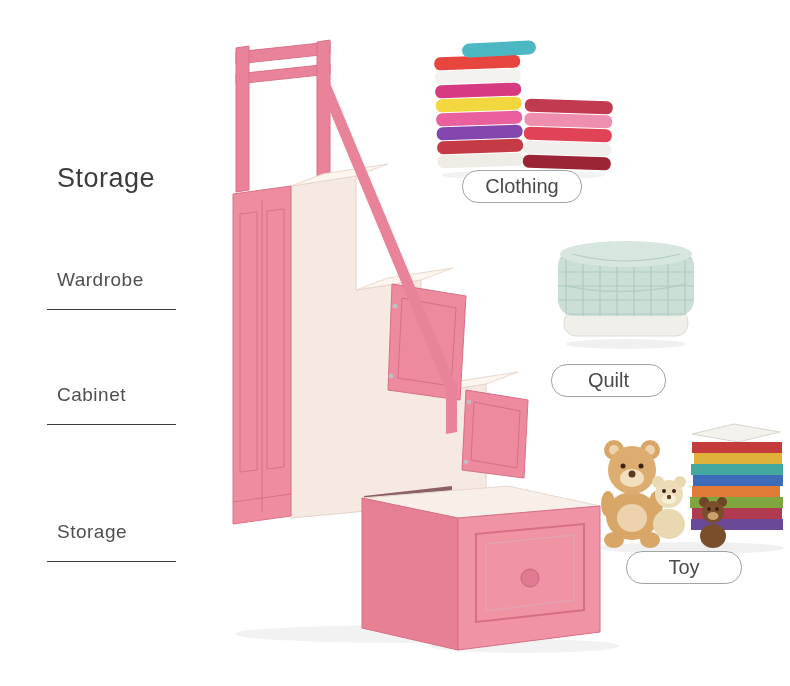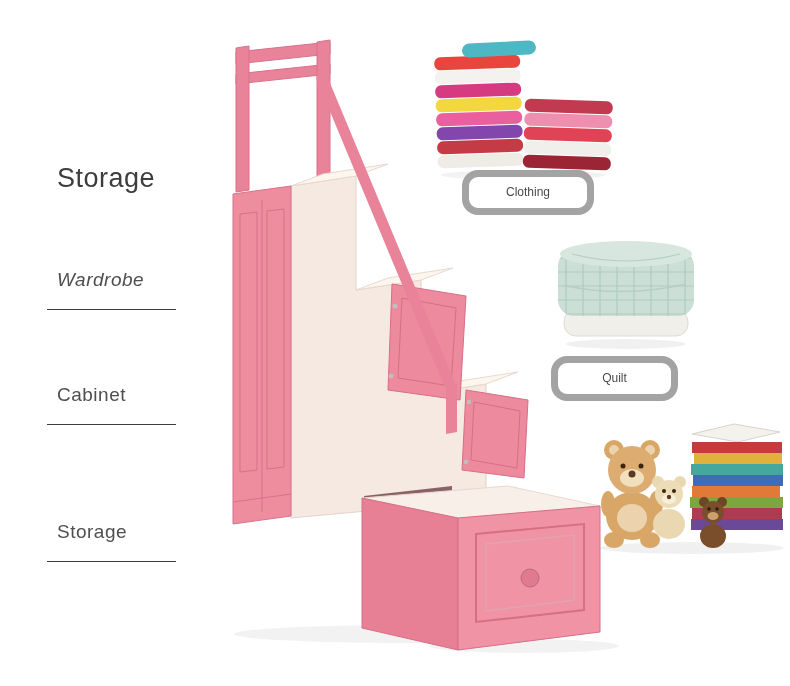--- a/index.html
+++ b/index.html
@@ -11,33 +11,33 @@
     position:absolute;left:57px;top:163px;font-size:27px;color:#3d3d3d;letter-spacing:0.5px;
   }
   .part-label{
     position:absolute;left:57px;font-size:19px;color:#4f4f4f;letter-spacing:0.5px;
   }
   .underline{
     position:absolute;left:47px;width:129px;height:1px;background:#3c3c3c;
   }
   .tag-pill{
     position:absolute;height:31px;line-height:31px;text-align:center;
-    border:7px solid #a3a3a3;border-radius:16px;background:#ffffff;
-    color:#4a4a4a;font-size:12px;
+    border:1px solid #a3a3a3;border-radius:16px;background:#ffffff;
+    color:#4a4a4a;font-size:20px;
   }
   .illu{position:absolute;}
 </style>
 </head>
 <body>
 
 <div class="canvas">
 
   <div class="title">Storage</div>
 
-  <div class="part-label" style="top:269px;font-style:italic;">Wardrobe</div>
+  <div class="part-label" style="top:269px;">Wardrobe</div>
   <div class="underline" style="top:309px;"></div>
 
   <div class="part-label" style="top:384px;text-align:right;">Cabinet</div>
   <div class="underline" style="top:424px;"></div>
 
   <div class="part-label" style="top:521px;">Storage</div>
   <div class="underline" style="top:561px;"></div>
 
   <svg class="illu" style="left:224px;top:34px;" width="400" height="620" viewBox="0 0 400 620">
     <ellipse cx="180" cy="600" rx="170" ry="9" fill="rgba(0,0,0,0.05)"></ellipse>
@@ -190,15 +190,16 @@
         <circle cx="130" cy="104" r="5" fill="#6e4526"></circle>
       <ellipse cx="121" cy="138" rx="13" ry="12" fill="#7a4e2b"></ellipse>
       <circle cx="121" cy="114" r="11" fill="#7a4e2b"></circle>
       <ellipse cx="121" cy="118" rx="5.5" ry="4" fill="#caa06e"></ellipse>
       <circle cx="117" cy="111" r="1.7" fill="#2c1a0c"></circle>
         <circle cx="125" cy="111" r="1.7" fill="#2c1a0c"></circle>
     </g>
   </svg>
 
   <div class="tag-pill" style="left:462px;top:170px;width:118px;">Clothing</div>
-  <div class="tag-pill" style="left:551px;top:356px;width:113px;">Quilt</div>
+  <div class="tag-pill" style="left:551px;top:364px;width:113px;">Quilt</div>
+  <div class="tag-pill" style="left:626px;top:551px;width:114px;">Toy</div>
 
 </div>
 
 </body></html>

